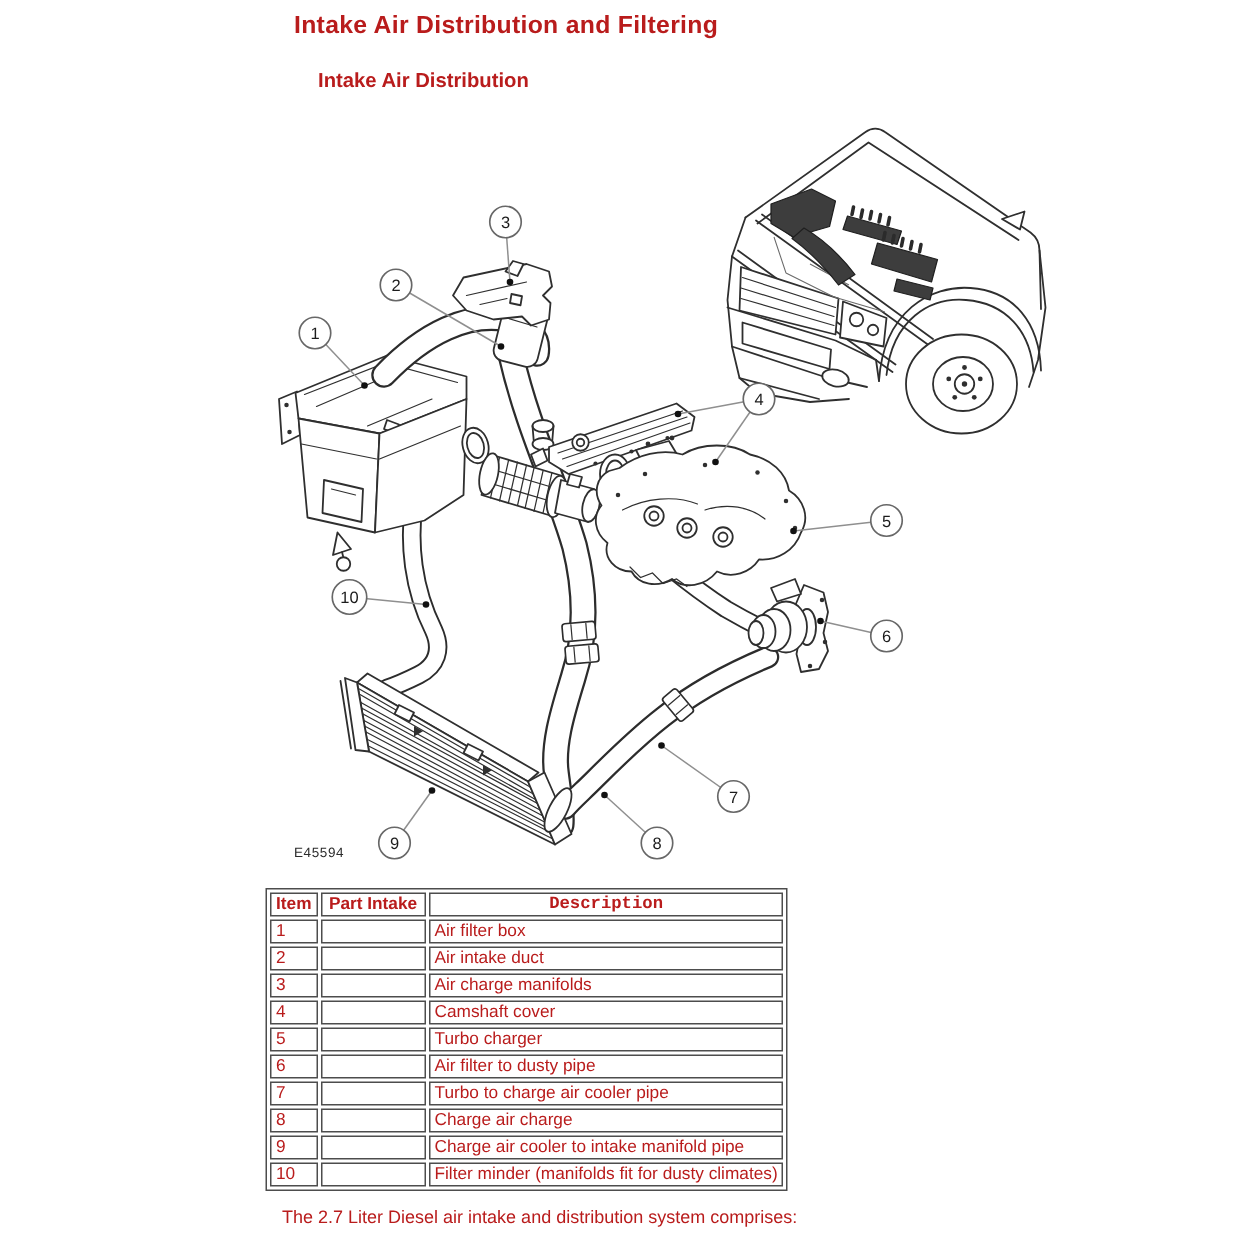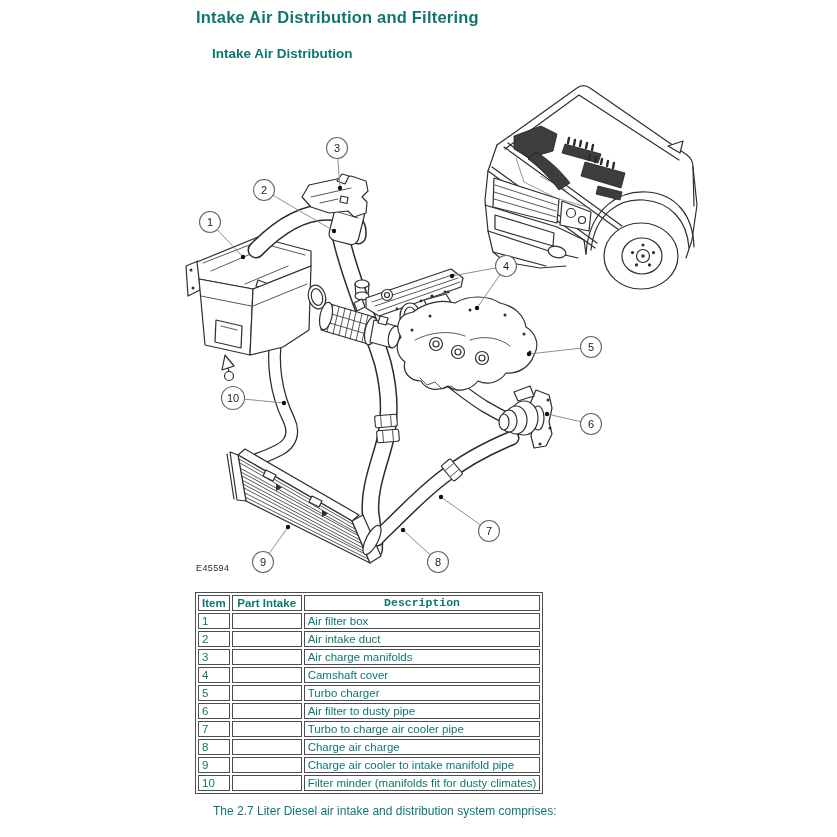--- a/index.html
+++ b/index.html
@@ -1,18 +1,18 @@
 <!DOCTYPE html>
 <html><head>
 <meta charset="utf-8">
 <style>
   html,body { margin:0; padding:0; background:#fff; }
   .page {
     position:relative; width:837px; height:837px; background:#ffffff;
-    font-family:"Liberation Sans", sans-serif; color:#0f766e; overflow:hidden;
+    font-family:"Liberation Sans", sans-serif; color:#b91c1c; overflow:hidden;
   }
   .h1 { position:absolute; left:196px; top:8px; font-size:16.5px; font-weight:bold; letter-spacing:.2px; }
   .h2 { position:absolute; left:196px; top:46px; font-size:13.5px; font-weight:bold;padding-left:16px; }
   .diagram { position:absolute; left:0; top:0; }
   svg text { font-family:"Liberation Sans", sans-serif; }
   .callout circle { fill:#fff; stroke:#676767; stroke-width:1.1; }
   .callout-num { font-size:11px; fill:#1c1c1c; text-anchor:middle; }
   .figcode { font-size:9px; fill:#2b2b2b; letter-spacing:.4px; }
   .ln  { fill:none; stroke:#2f2f2f; stroke-width:1.2; stroke-linejoin:round; stroke-linecap:round; }
   .lnf { fill:#ffffff; stroke:#2f2f2f; stroke-width:1.2; stroke-linejoin:round; }
@@ -20,33 +20,33 @@
   .thin{ fill:none; stroke:#6a6a6a; stroke-width:0.7; }
   .dk  { fill:#3d3d3d; stroke:#1f1f1f; stroke-width:0.8; stroke-linejoin:round; }
   .dkl { fill:none; stroke:#2b2b2b; stroke-width:2.4; stroke-linecap:round; }
   .tube-o { fill:none; stroke:#2c2c2c; stroke-linecap:round; }
   .tube-i { fill:none; stroke:#ffffff; stroke-linecap:round; }
   .leader { stroke:#8f8f8f; stroke-width:1; fill:none; }
   .dot { fill:#111; }
   .clamp { fill:#fff; stroke:#2c2c2c; stroke-width:1.1; }
   .bolt { fill:#2f2f2f; }
   .parts-table {
-    position:absolute; left:195px; top:592px;
+    position:absolute; left:177px; top:592px;
     border-collapse:separate; border-spacing:2px;
     border:1px solid #4d4d4d; font-size:11.5px; background:#fff;
   }
   .parts-table th, .parts-table td {
     border:1px solid #4d4d4d; padding:0 3px; height:14px; line-height:14px;
     white-space:nowrap; text-align:left; font-weight:normal;
   }
   .parts-table th { font-weight:bold; text-align:center; }
   .col-item { min-width:22px; }
   .col-pn   { min-width:62px; }
   .col-desc { min-width:212px;font-family:Liberation Mono, monospace; }
-  .body-text { position:absolute; left:213px; top:804px; font-size:12px; }
+  .body-text { position:absolute; left:188px; top:804px; font-size:12px; }
 </style>
 </head>
 <body>
 
 <div class="page">
 
   <div class="h1">Intake Air Distribution and Filtering</div>
   <div class="h2">Intake Air Distribution</div>
 
   <svg class="diagram" width="837" height="590" viewBox="0 0 837 590">

